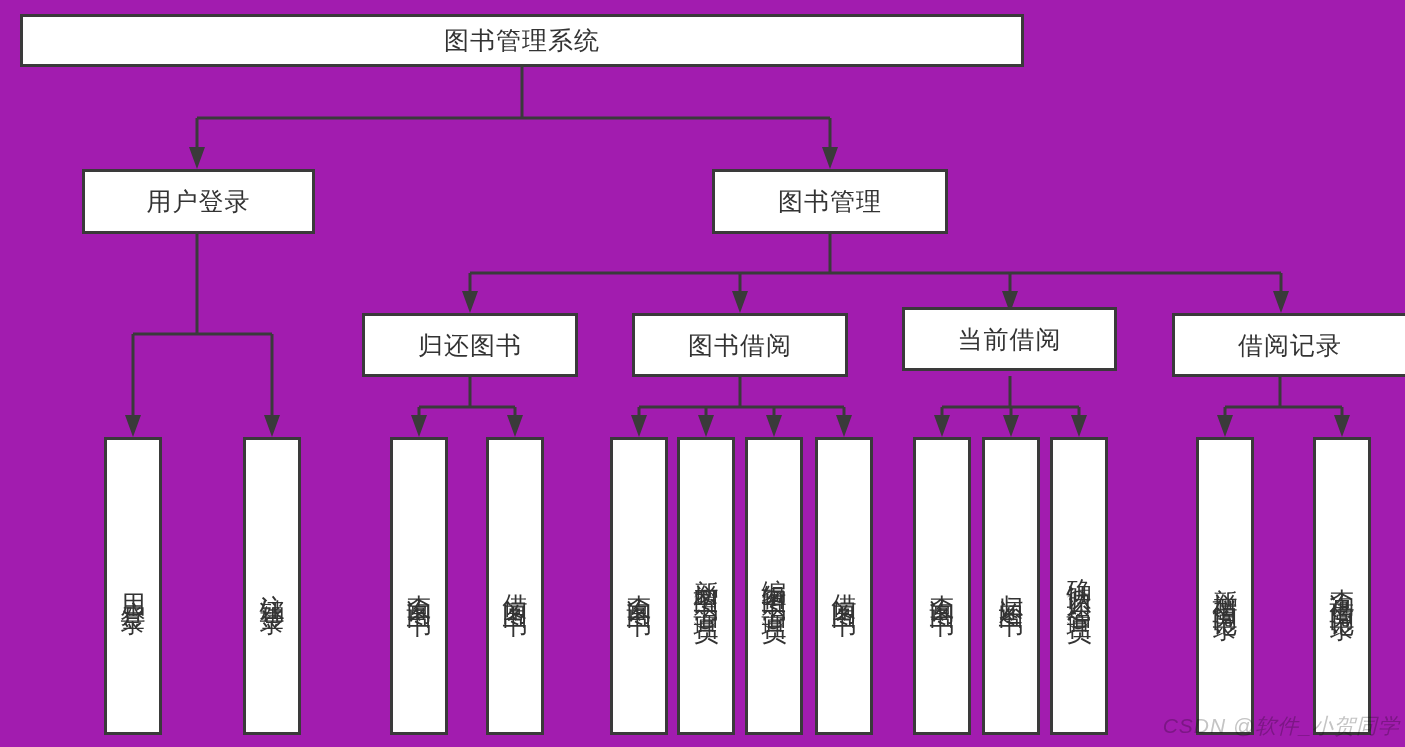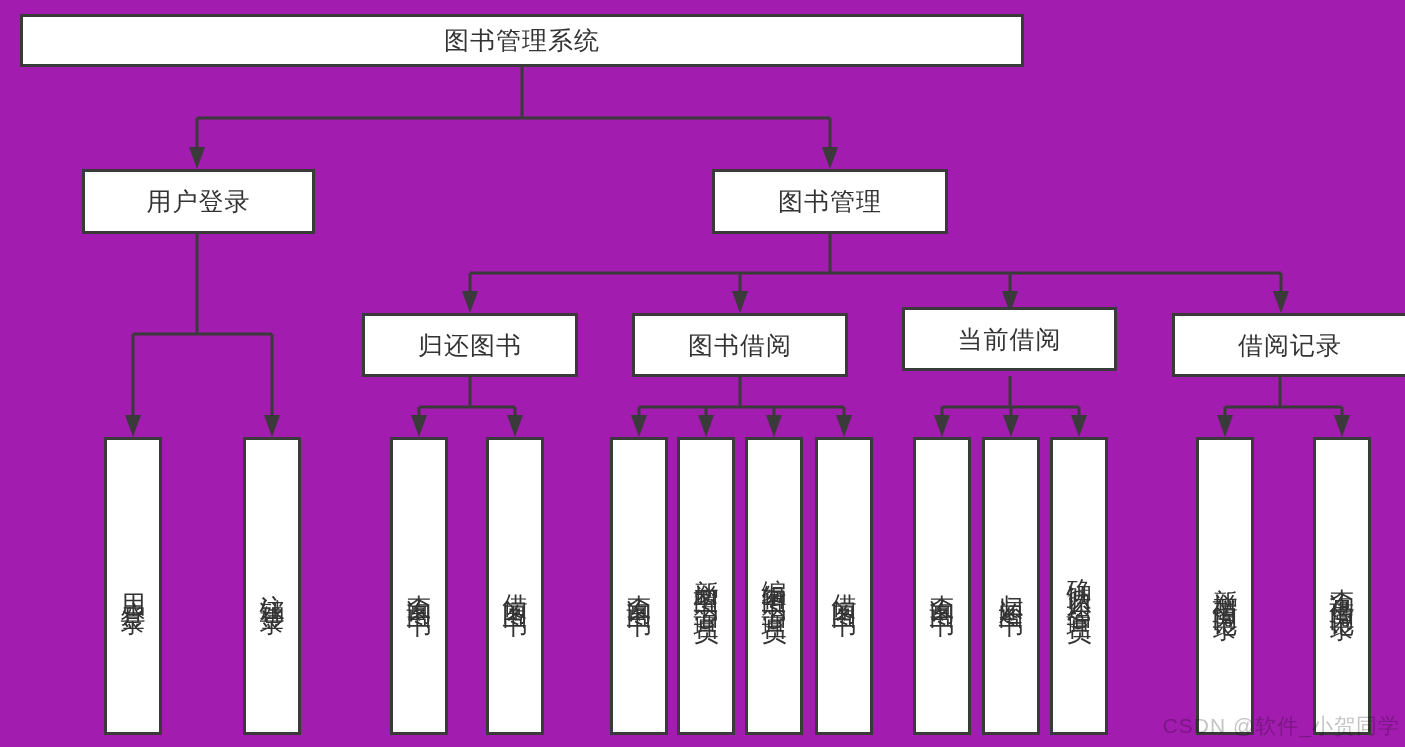--- a/index.html
+++ b/index.html
@@ -53,20 +53,21 @@
   .watermark {
     position: absolute;
     right: 5px;
     top: 712px;
     z-index: 5;
     font-size: 21px;
     letter-spacing: 1px;
     color: #c4c4c4;
     mix-blend-mode: multiply;
     white-space: nowrap;
+    font-style: italic;
   }
 </style>
 </head>
 <body>
 
 <div class="canvas">
 
   <svg class="connectors" width="1405" height="747" viewBox="0 0 1405 747">
     <path fill="none" stroke="#3a3a3a" stroke-width="3" d="
       M522 67 L522 118

